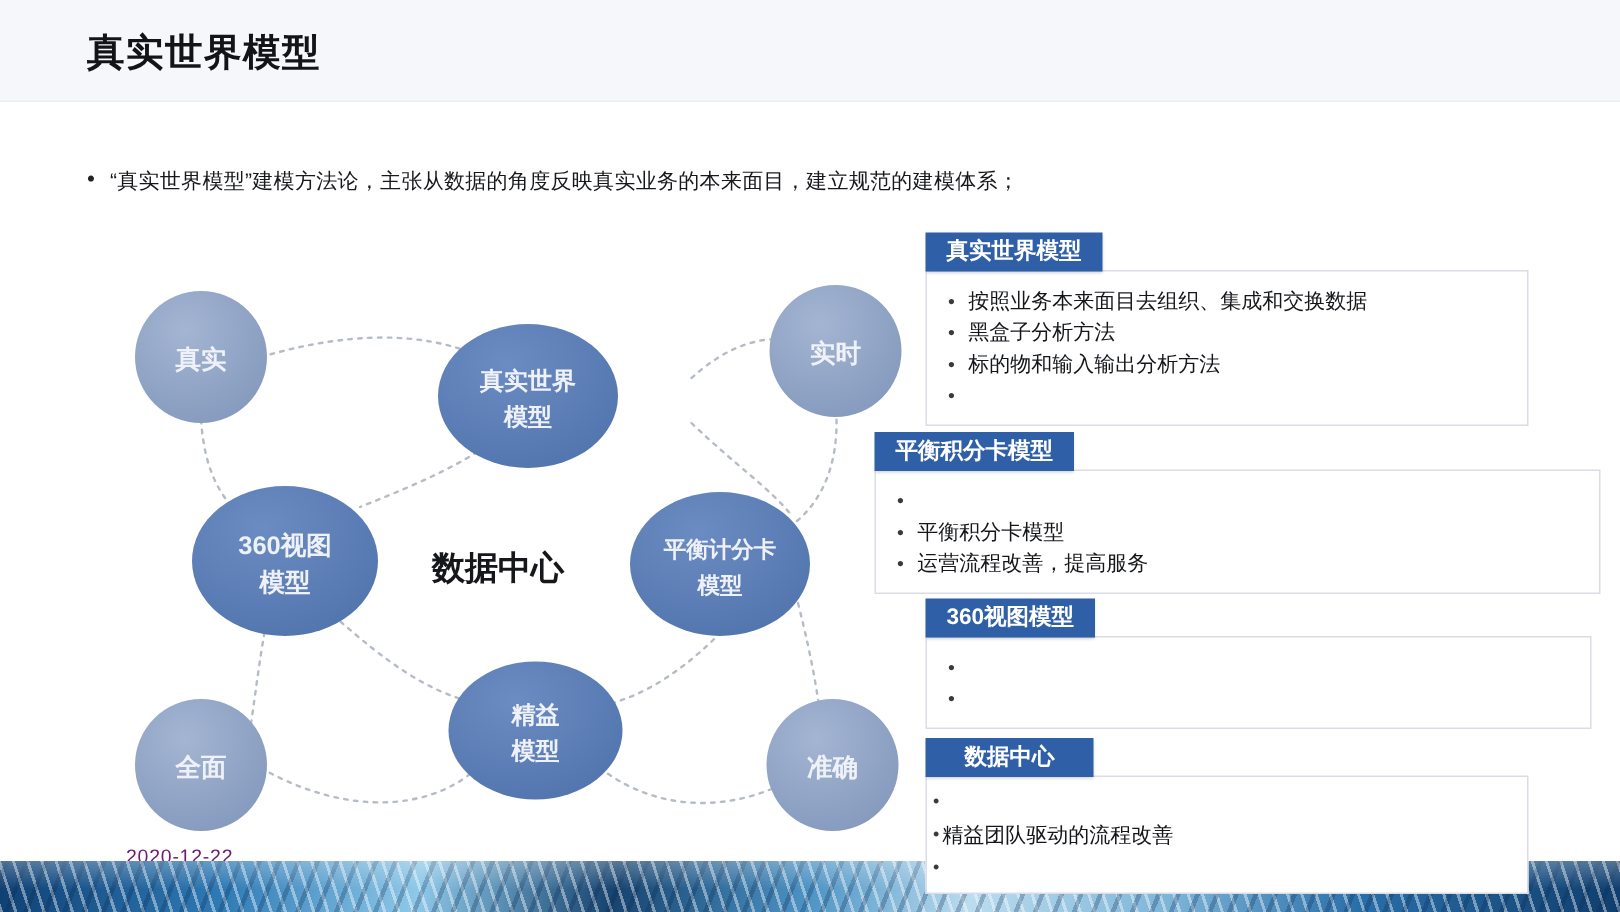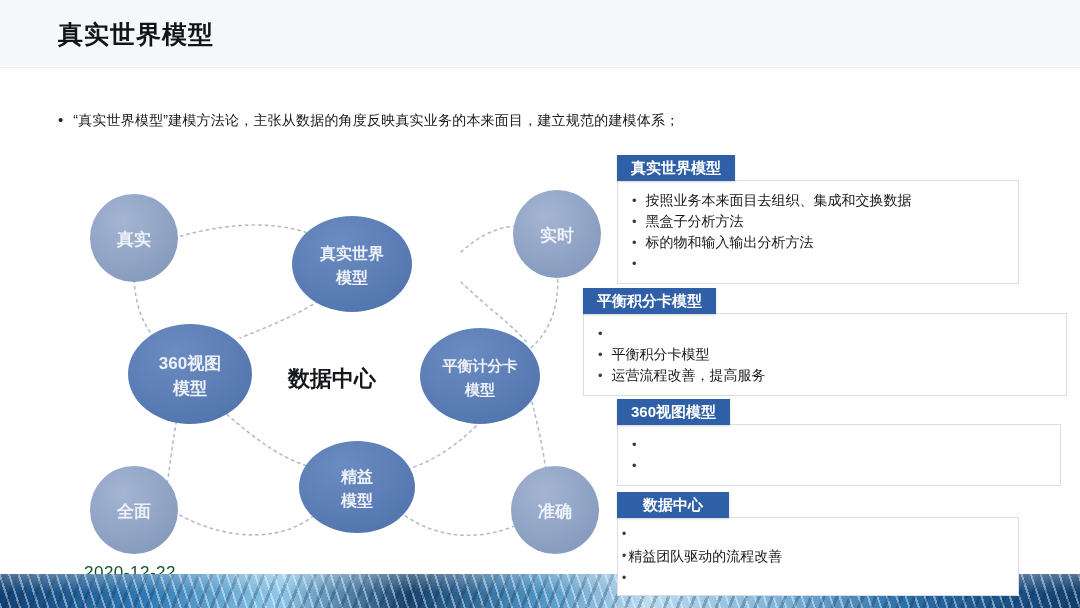--- a/index.html
+++ b/index.html
@@ -74,21 +74,21 @@
   .panel-body.tight li .b { font-size: 12px; line-height: 22px; }
 
   .p1 { left: 617px; top: 155px; width: 402px; }
   .p2 { left: 583px; top: 288px; width: 484px; }
   .p3 { left: 617px; top: 399px; width: 444px; }
   .p4 { left: 617px; top: 492px; width: 402px; }
 
   
   .footer-date {
     position: absolute; left: 84px; top: 563px;
-    font-size: 17px; color: #14532d; letter-spacing: .5px;
+    font-size: 13px; color: #701a75; letter-spacing: .5px;
   }
   .footer-band {
     position: absolute; left: 0; top: 574px; width: 1080px; height: 34px;
     overflow: hidden;
     background: linear-gradient(100deg,#0f3f72 0%, #2f7ab5 14%, #8fc8e8 26%,
                 #17436f 38%, #4d93c4 50%, #bcdcef 60%, #7fb5d8 72%,
                 #2a6ea8 84%, #103d6d 100%);
   }
   .footer-band .stripes {
     position: absolute; inset: 0;

